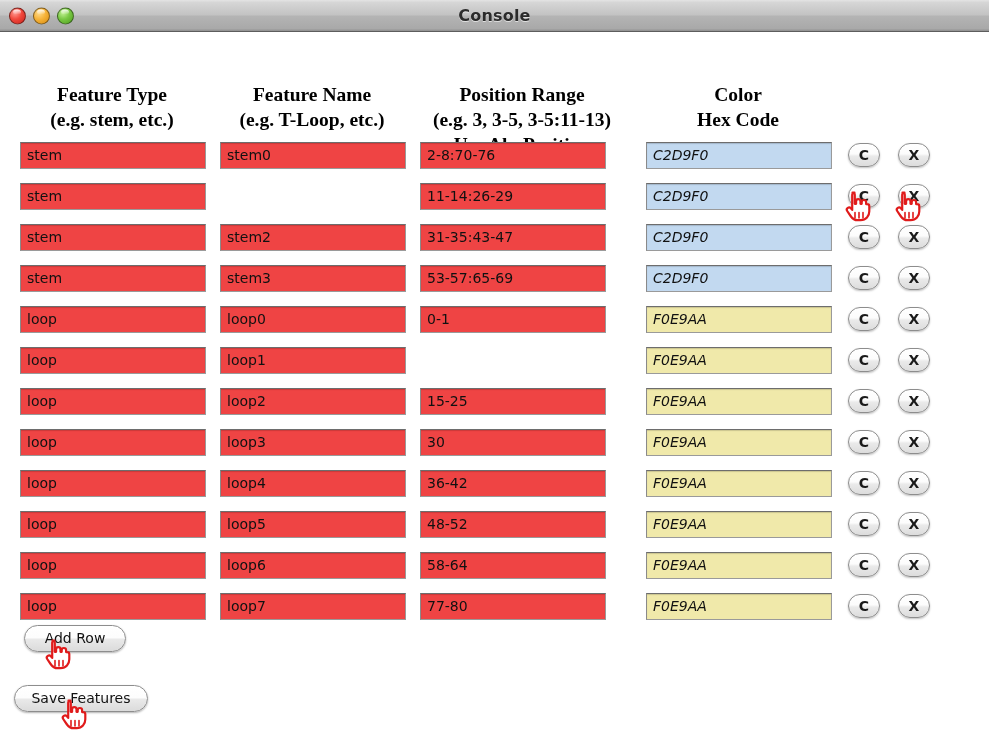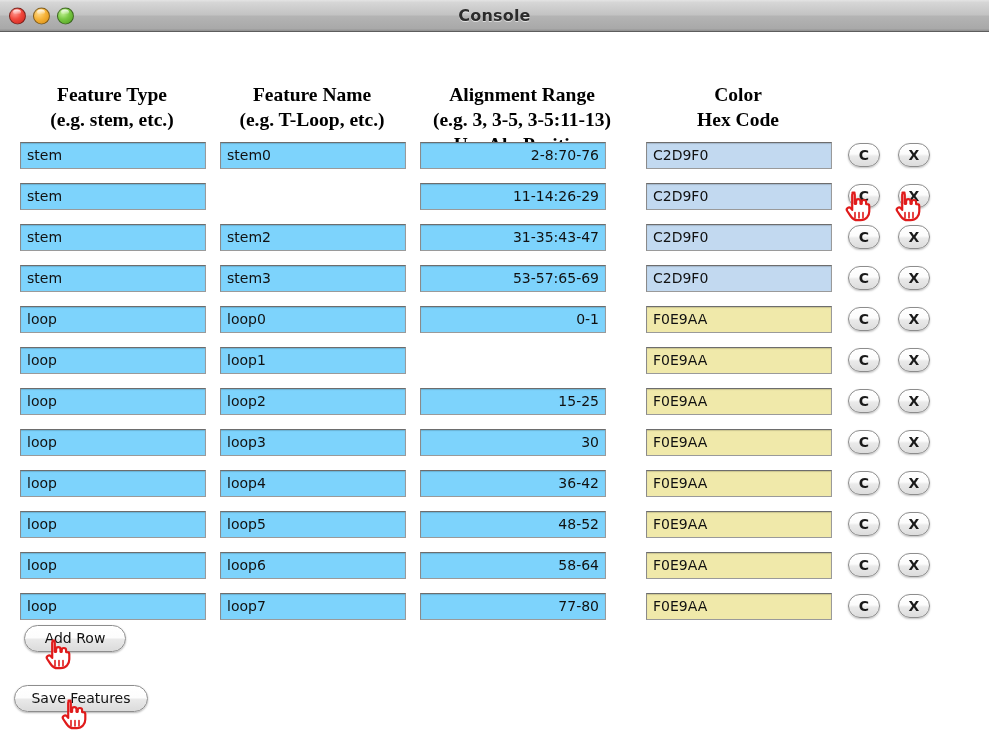--- a/index.html
+++ b/index.html
@@ -98,37 +98,37 @@
   }
   .row {
     position: relative;
     height: 41px;
   }
 
   .field {
     position: absolute;
     top: 0;
     height: 27px;
-    background: #7dd3fc;
+    background: #ef4444;
     border: 1px solid #9a9a9a;
     border-top-color: #6d6d6d;
     border-left-color: #8a8a8a;
     box-shadow: inset 0 1px 1px rgba(0,0,0,.16);
     font-family: "DejaVu Sans", sans-serif;
     font-size: 14px;
     color: #111;
     line-height: 25px;
     padding: 0 6px;
     white-space: nowrap;
     overflow: hidden;
   }
   .field.f-type  { left: 20px;  width: 186px; }
   .field.f-name  { left: 220px; width: 186px; }
-  .field.f-range { left: 420px; width: 186px; text-align: right; }
-  .field.f-color { left: 646px; width: 186px; }
+  .field.f-range { left: 420px; width: 186px; }
+  .field.f-color { left: 646px; width: 186px; font-style: italic; }
 
   
   .mini-btn {
     position: absolute;
     top: 1px;
     width: 32px; height: 24px;
     border-radius: 12px;
     border: 1px solid #8d8d8d;
     background: linear-gradient(to bottom, #ffffff 0%, #fcfcfc 45%, #eaeaea 55%, #dcdcdc 100%);
     box-shadow: 0 1px 2px rgba(0,0,0,.25), inset 0 1px 0 #ffffff;
@@ -190,21 +190,21 @@
   <div class="headers">
     <div class="col-head c1">
       <span class="ln">Feature Type</span>
       <span class="ln">(e.g. stem, etc.)</span>
     </div>
     <div class="col-head c2">
       <span class="ln">Feature Name</span>
       <span class="ln">(e.g. T-Loop, etc.)</span>
     </div>
     <div class="col-head c3">
-      <span class="ln">Alignment Range</span>
+      <span class="ln">Position Range</span>
       <span class="ln">(e.g. 3, 3-5, 3-5:11-13)</span>
       <span class="ln">Use Aln Position</span>
     </div>
     <div class="col-head c4">
       <span class="ln">Color</span>
       <span class="ln">Hex Code</span>
     </div>
   </div>
 
   <div class="rows" id="rows-container">

